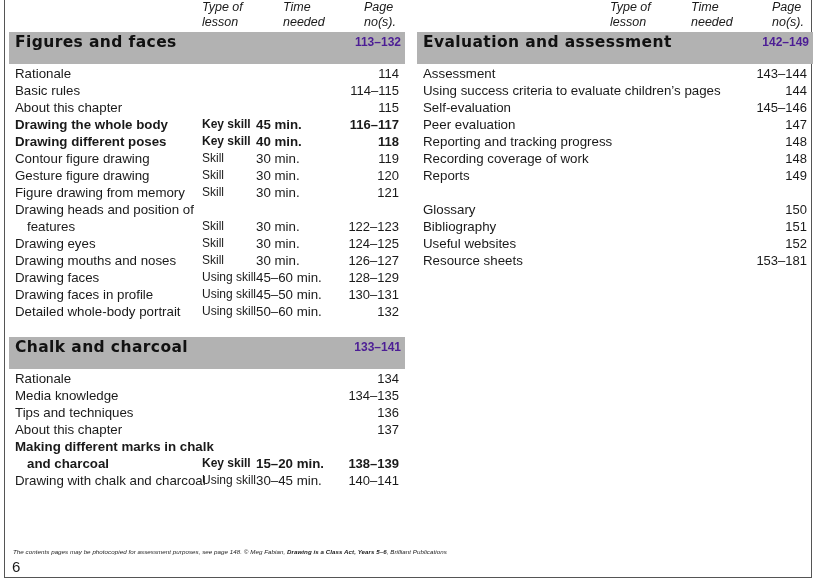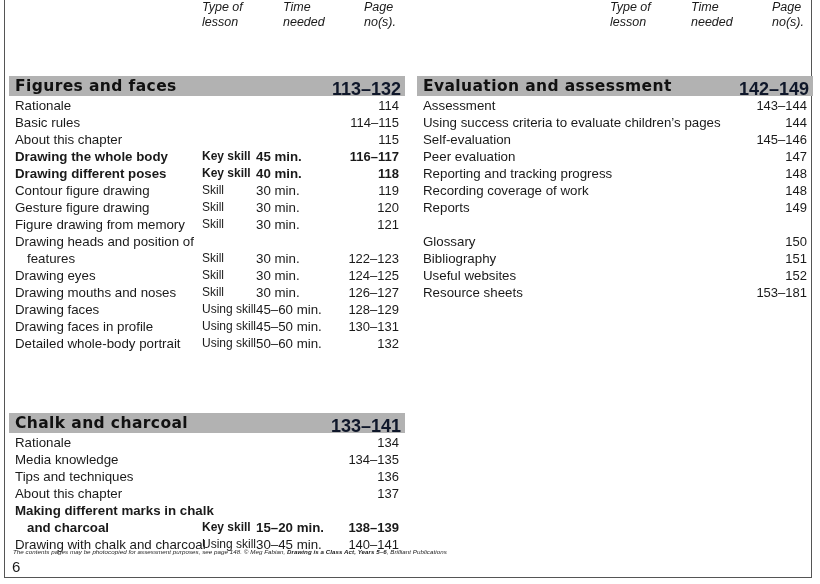--- a/index.html
+++ b/index.html
@@ -57,42 +57,41 @@
     white-space: pre-line;
   }
   .ch-type { left: 193px; }
   .ch-time { left: 274px; }
   .ch-page { left: 355px; }
 
   
   .band {
     position: relative;
     background: #b2b2b2;
-    height: 20px;
+    height: 32px;
     margin-bottom: 1px;
-    margin-top: 44px;
   }
   .band .band-title {
     position: absolute;
     left: 6px;
     top: 1px;
     font-family: "DejaVu Sans", sans-serif;
     font-weight: bold;
     font-size: 15.5px;
     letter-spacing: 0.4px;
     color: #111111;
     white-space: nowrap;
   }
   .band .band-pages {
     position: absolute;
     right: 4px;
     top: 3px;
     font-weight: bold;
-    font-size: 18px;
-    color: #0f172a;
+    font-size: 12px;
+    color: #4c1d95;
   }
 
   
   .rows { position: relative; }
 
   .row {
     position: relative;
     height: 17px;
   }
   .row.spacer { height: 17px; }

